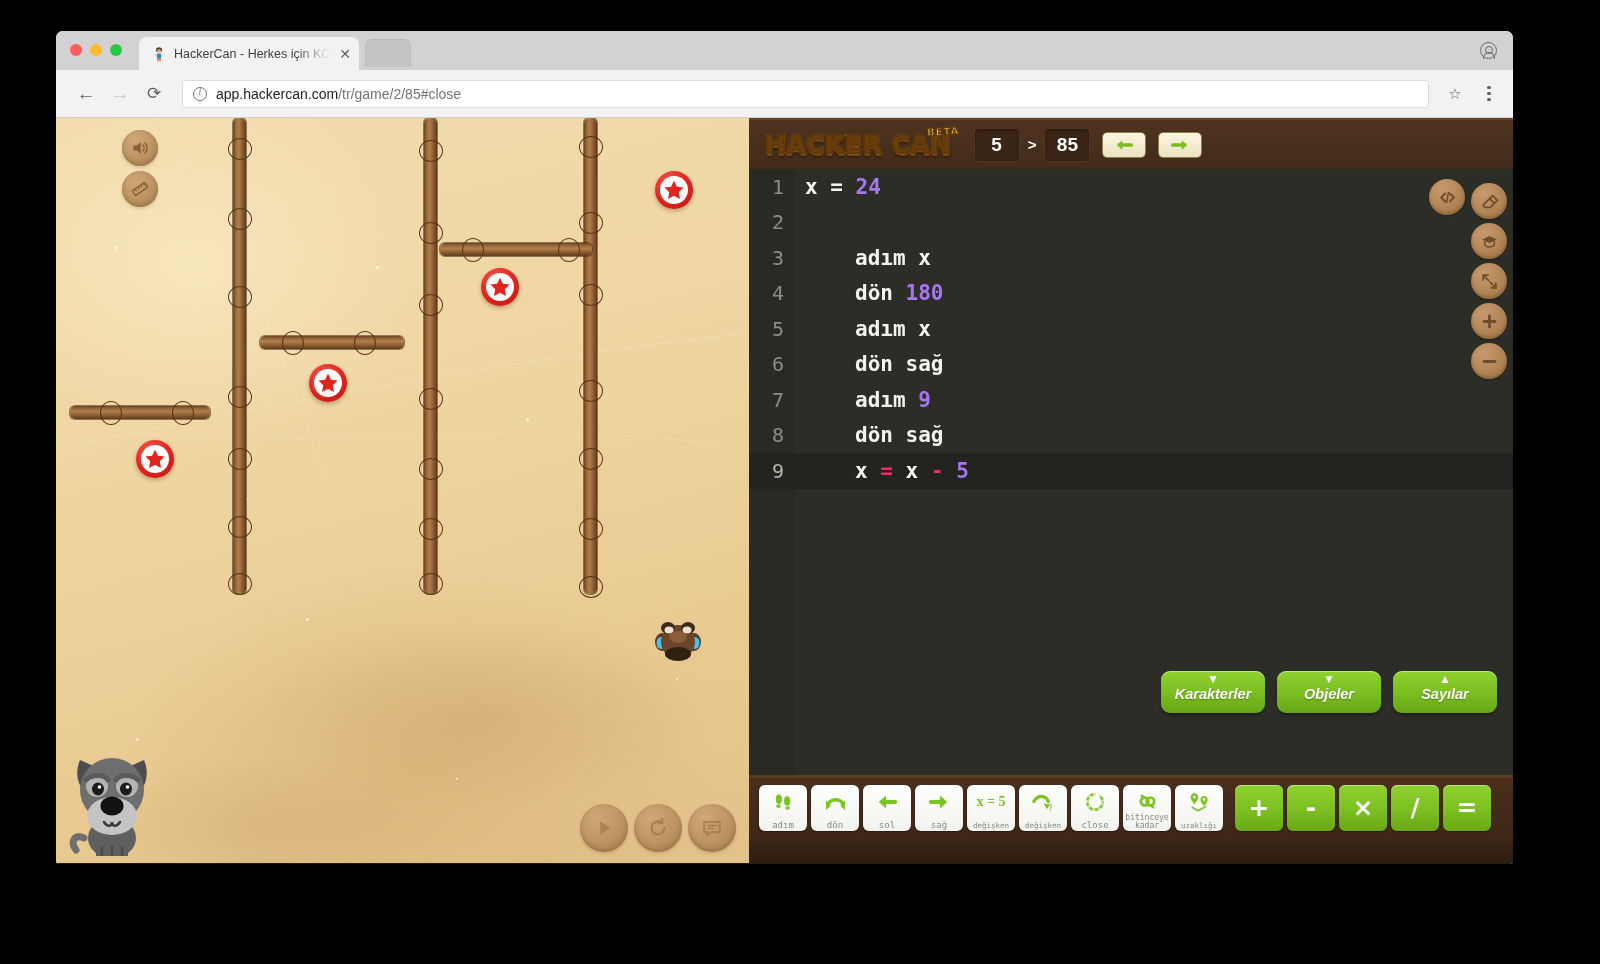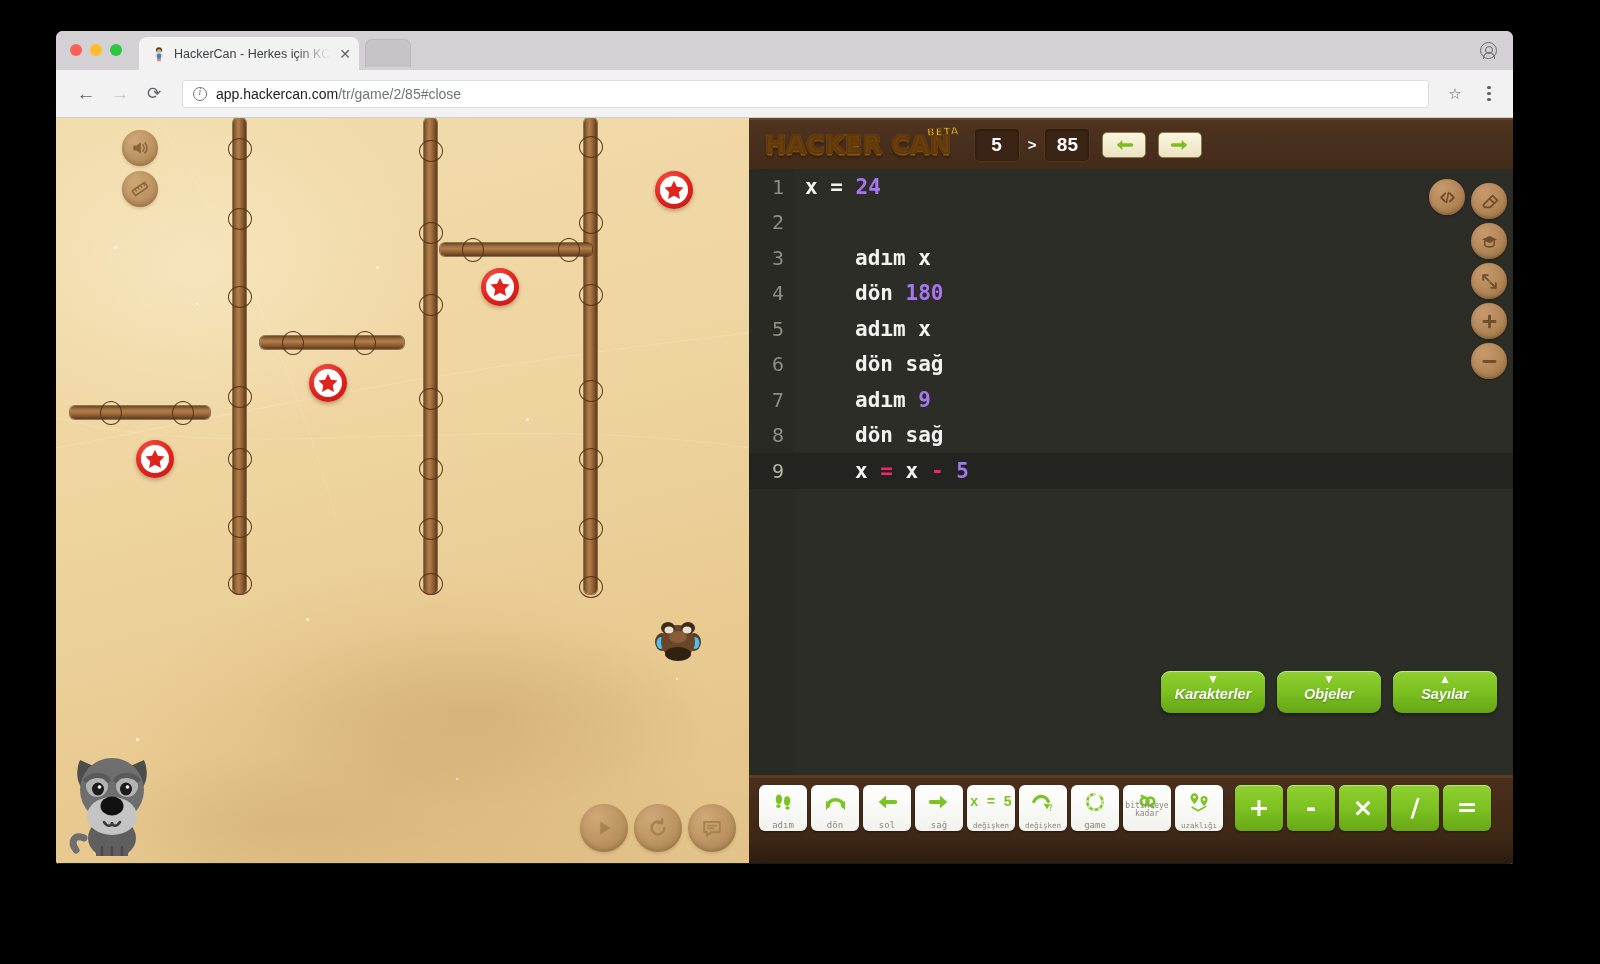--- a/index.html
+++ b/index.html
@@ -417,24 +417,24 @@
   .blk-lbl {
     font-family: "DejaVu Sans Mono", monospace;
     font-size: 9px; color: #8a8a82;
     line-height: 9px;
     text-align: center;
     width: 100%;
     white-space: nowrap;
     position: absolute;
     bottom: 1px; left: 0;
   }
-  .blk-lbl.two { bottom: 12px; line-height: 8.5px; white-space: normal; font-size: 8px;}
+  .blk-lbl.two { bottom: 0px; line-height: 8.5px; white-space: normal; font-size: 8px;}
   .blk-lbl.tiny { font-size: 7.5px; }
   .blk-ico .xeq {
-    font-family: Liberation Mono, monospace;
+    font-family: Liberation Serif, serif;
     font-size: 14px; font-weight: bold; color: #7cc424;
   }
   .op-btn {
     width: 48px; height: 46px;
     border-radius: 6px;
     background: linear-gradient(180deg,#8fd130 0%,#7bbf20 55%,#68a817 100%);
     box-shadow: inset 0 1px 0 rgba(255,255,255,.4), 0 1px 2px rgba(0,0,0,.45);
     display: flex; align-items: center; justify-content: center;
     color: #fff; font-size: 25px; font-weight: bold;
     font-family: "DejaVu Sans", sans-serif;
@@ -829,21 +829,21 @@
             </span>
             <span class="blk-lbl tiny">değişken</span>
           </div>
           <div class="blk">
             <span class="blk-ico">
               <svg viewBox="0 0 24 24" width="22" height="22">
                 <circle cx="12" cy="12" r="8.5" fill="none" stroke="#7cc424" stroke-width="2.8" stroke-dasharray="38 8"></circle>
                 <circle cx="12" cy="12" r="8.5" fill="none" stroke="#cfe8a5" stroke-width="2.8" stroke-dasharray="3 3.2" stroke-dashoffset="-38"></circle>
               </svg>
             </span>
-            <span class="blk-lbl">game</span>
+            <span class="blk-lbl">close</span>
           </div>
           <div class="blk">
             <span class="blk-ico">
               <svg viewBox="0 0 24 24" width="23" height="23">
                 <path d="M9 8a4 4 0 000 8 4 4 0 000-8z" fill="none" stroke="#7cc424" stroke-width="2.8"></path>
                 <path d="M15 8a4 4 0 010 8 4 4 0 010-8z" fill="none" stroke="#7cc424" stroke-width="2.8"></path>
                 <path d="M6 6l3 2M18 18l-3-2" stroke="#7cc424" stroke-width="2.6" stroke-linecap="round"></path>
               </svg>
             </span>
             <span class="blk-lbl two">bitinceye kadar</span>

